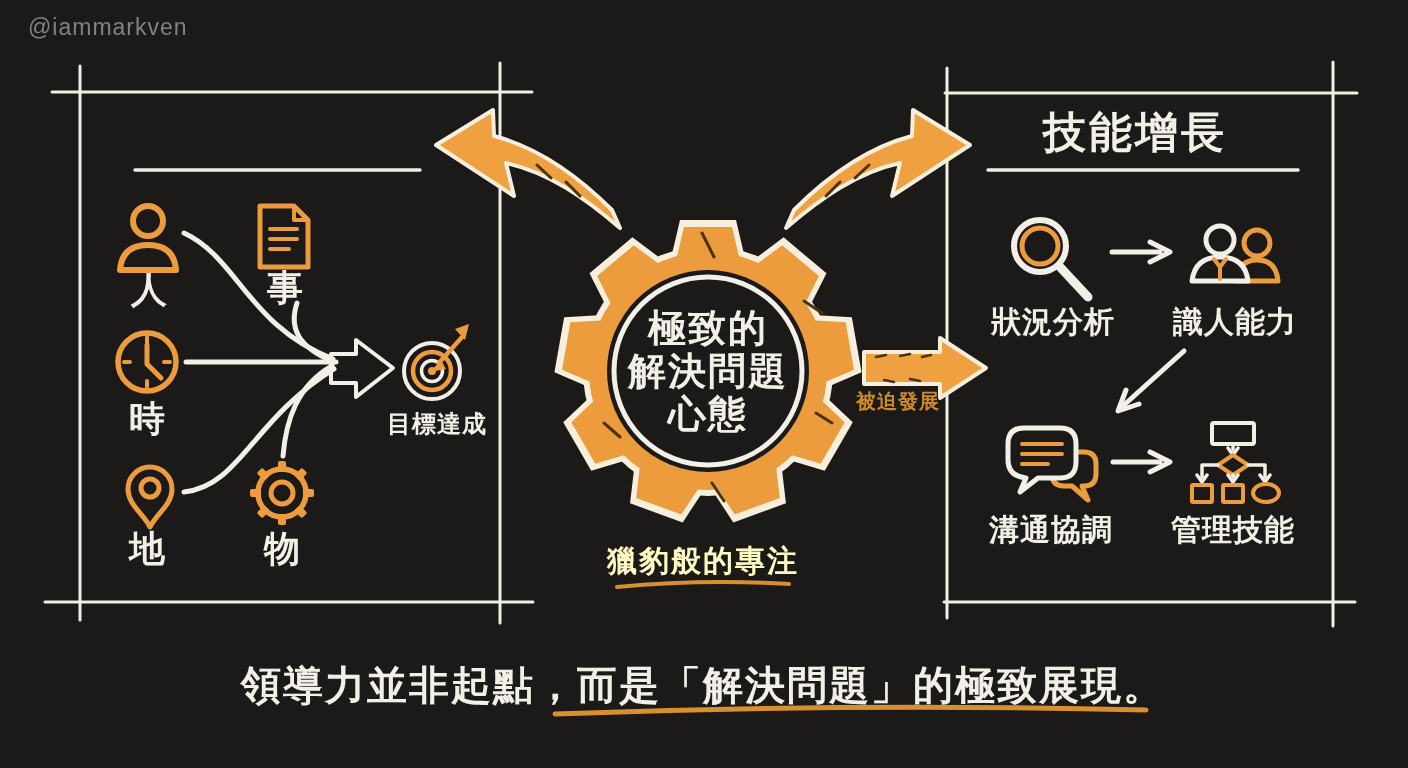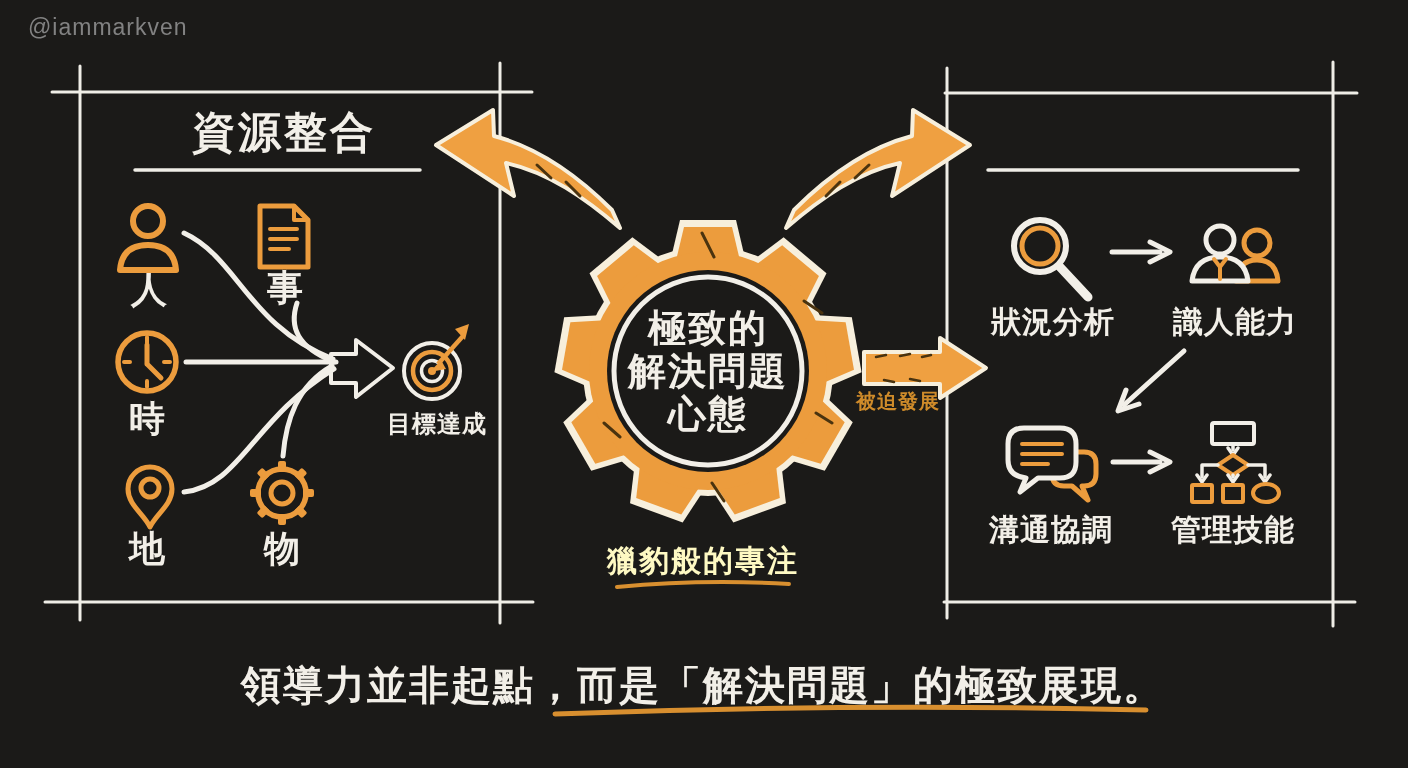--- a/index.html
+++ b/index.html
@@ -203,21 +203,21 @@
       <rect x="1192" y="485" width="20" height="17" rx="1" stroke="#ec9c3d" stroke-width="4" fill="none"></rect>
       <rect x="1223" y="485" width="20" height="17" rx="1" stroke="#ec9c3d" stroke-width="4" fill="none"></rect>
       <ellipse cx="1266" cy="493" rx="13" ry="9" stroke="#ec9c3d" stroke-width="4" fill="none"></ellipse>
     </g>
 
     <path d="M 555 714 Q 850 703 1146 710" stroke="#d88f2f" stroke-width="5" fill="none" stroke-linecap="round"></path>
   </svg>
 
   <div class="watermark">@iammarkven</div>
 
-  <div class="lbl title" style="left:284px;top:132px">資源整合</div>
+  <div class="lbl title" style="left:1135px;top:132px">技能增長</div>
 
   <div class="lbl small-cn" style="left:149px;top:290px">人</div>
   <div class="lbl small-cn" style="left:285px;top:288px">事</div>
   <div class="lbl small-cn" style="left:147px;top:419px">時</div>
   <div class="lbl small-cn" style="left:147px;top:549px">地</div>
   <div class="lbl small-cn" style="left:282px;top:549px">物</div>
   <div class="lbl goal" style="left:437px;top:424px">目標達成</div>
 
   <div class="lbl gearline" style="left:708px;top:328px">極致的</div>
   <div class="lbl gearline" style="left:708px;top:371px">解決問題</div>

